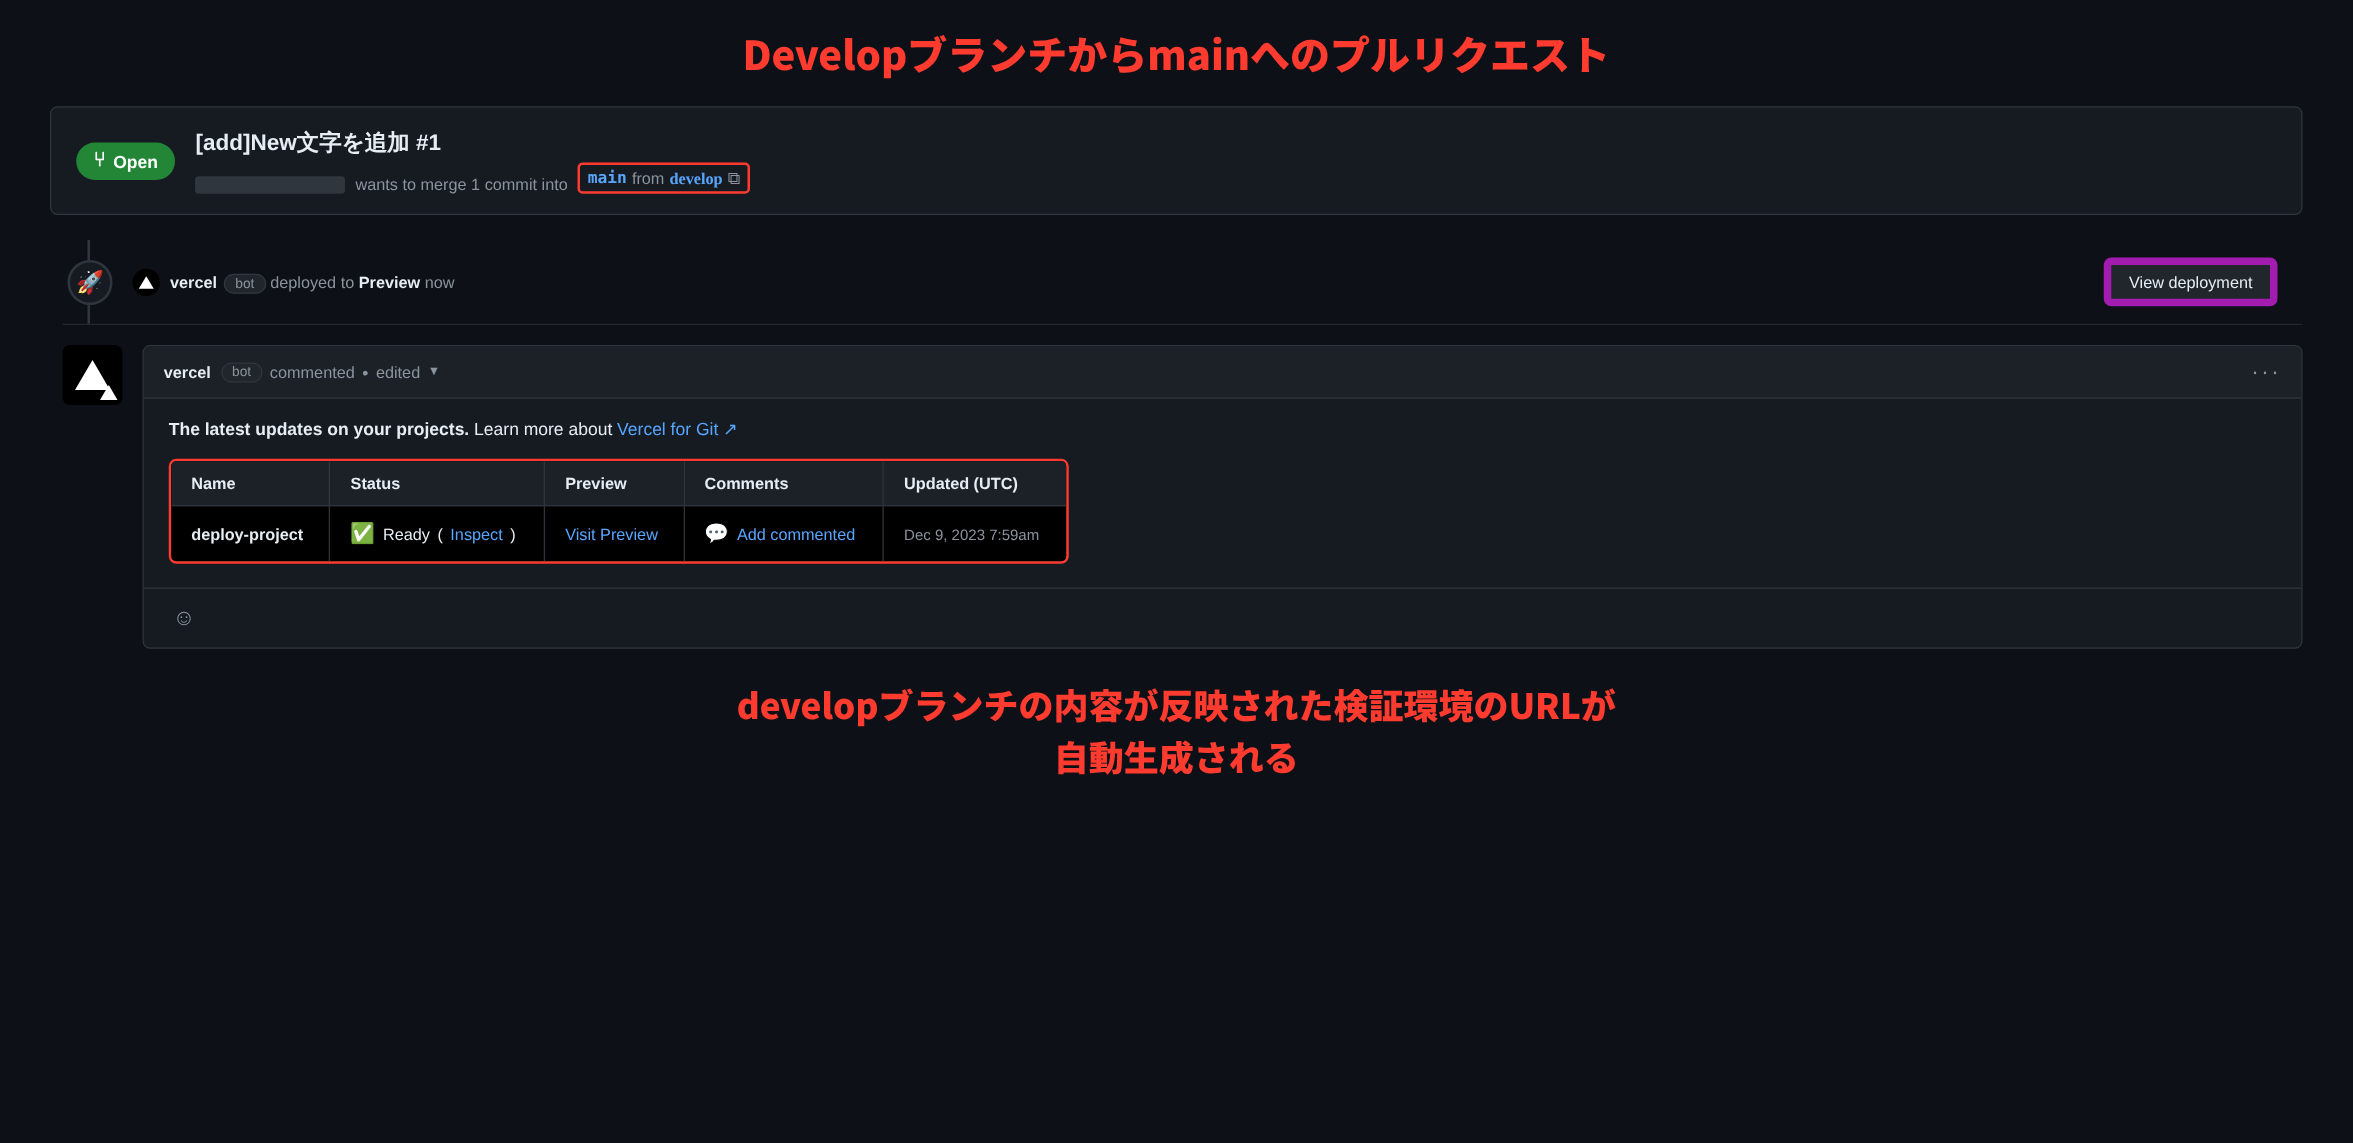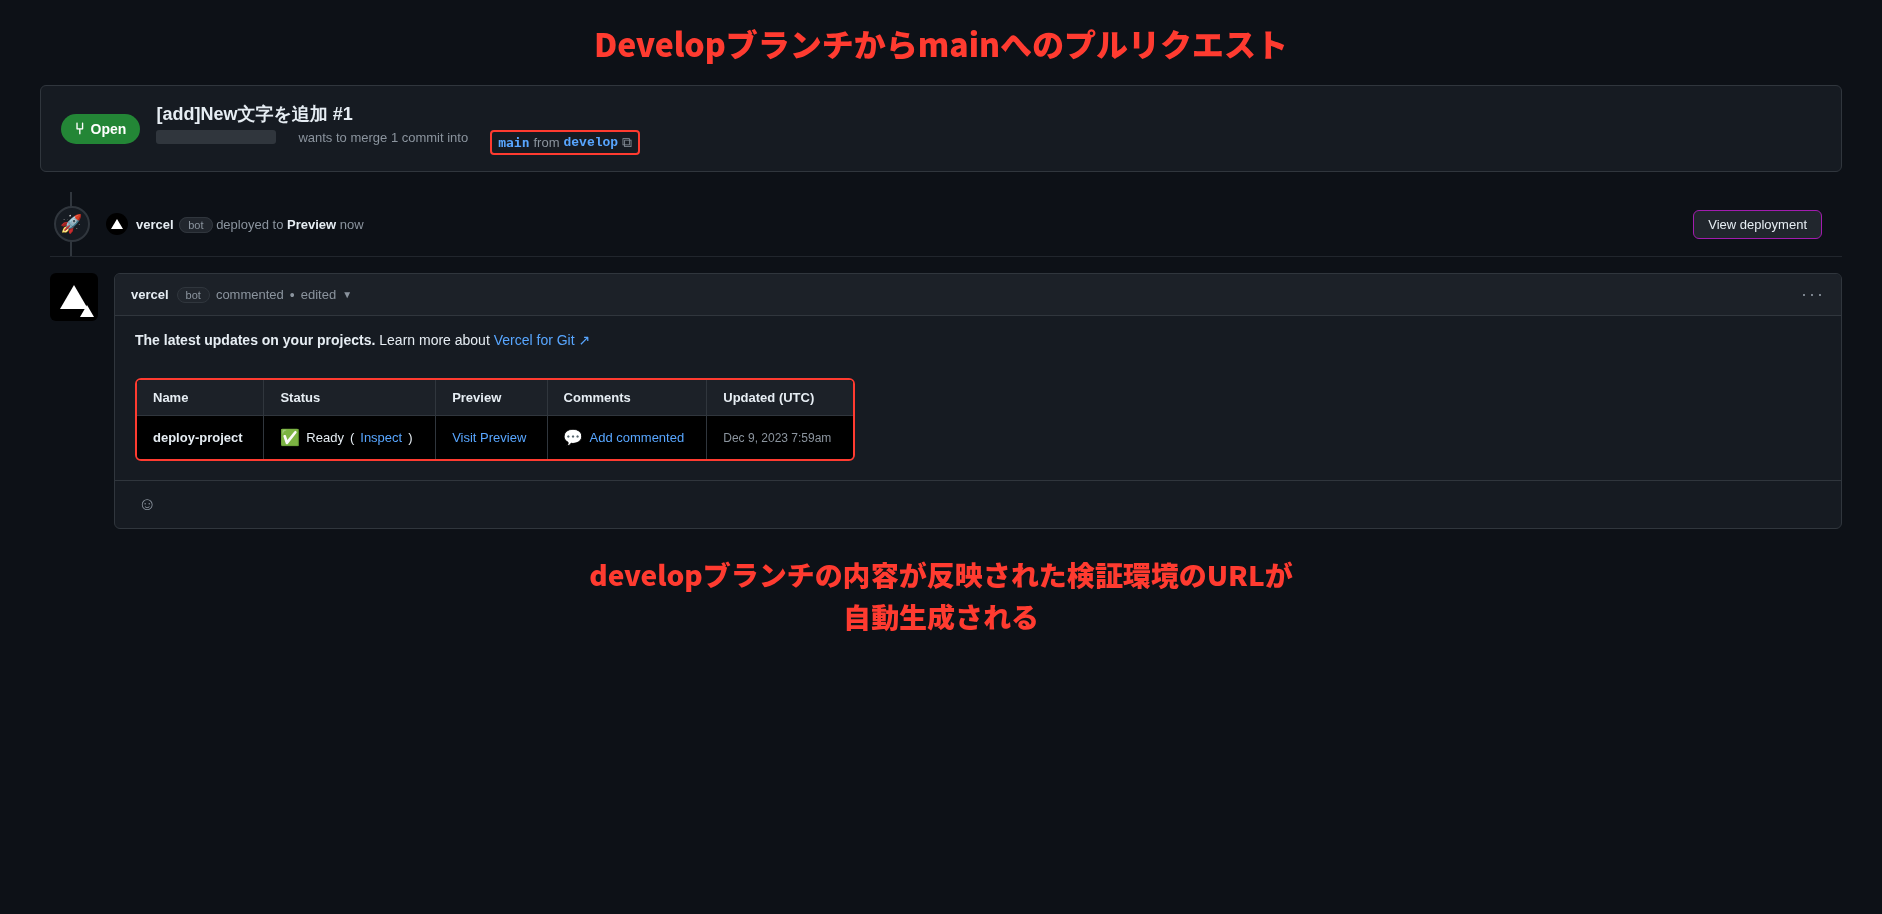--- a/index.html
+++ b/index.html
@@ -64,22 +64,22 @@
     .pr-title {
       font-size: 18px;
       font-weight: 600;
       color: #e6edf3;
       margin-bottom: 4px;
     }
     .pr-meta {
       color: #8b949e;
       font-size: 13px;
       display: flex;
-      align-items: flex-start;
-      gap: 22px;
+      align-items: flex-end;
+      gap: 8px;
       flex-wrap: wrap;
     }
     .pr-meta .username-blur {
       display: inline-block;
       width: 120px;
       height: 14px;
       background-color: #30363d;
       border-radius: 3px;
     }
     .branch-highlight {
@@ -92,21 +92,21 @@
       background-color: transparent;
     }
     .branch-name-main {
       color: #58a6ff;
       font-family: "SFMono-Regular", Consolas, monospace;
       font-size: 13px;
       font-weight: 600;
     }
     .branch-name-develop {
       color: #58a6ff;
-      font-family: Liberation Mono, monospace;
+      font-family: Liberation Serif, serif;
       font-size: 13px;
       font-weight: 600;
     }
     .branch-from {
       color: #8b949e;
       font-size: 13px;
     }
     .copy-icon {
       color: #8b949e;
       font-size: 14px;
@@ -194,21 +194,21 @@
       border: 1px solid #30363d;
       border-radius: 20px;
       padding: 1px 8px;
       font-size: 11px;
       color: #8b949e;
       margin-left: 2px;
     }
     .view-deployment-btn {
       margin-left: auto;
       background: #21262d;
-      border: 1px solid #a21caf;
+      border: 6px solid #a21caf;
       border-radius: 6px;
       color: #e6edf3;
       padding: 6px 14px;
       font-size: 13px;
       cursor: pointer;
       white-space: nowrap;
     }
 
     
     .comment-block {
@@ -295,21 +295,21 @@
       cursor: pointer;
       letter-spacing: 2px;
     }
 
     .comment-content {
       padding: 16px 20px;
     }
     .comment-intro {
       font-size: 14px;
       color: #e6edf3;
-      margin-bottom: 30px;
+      margin-bottom: 16px;
     }
     .comment-intro strong {
       font-weight: 700;
     }
     .vercel-link {
       color: #58a6ff;
       text-decoration: none;
     }
 
     

